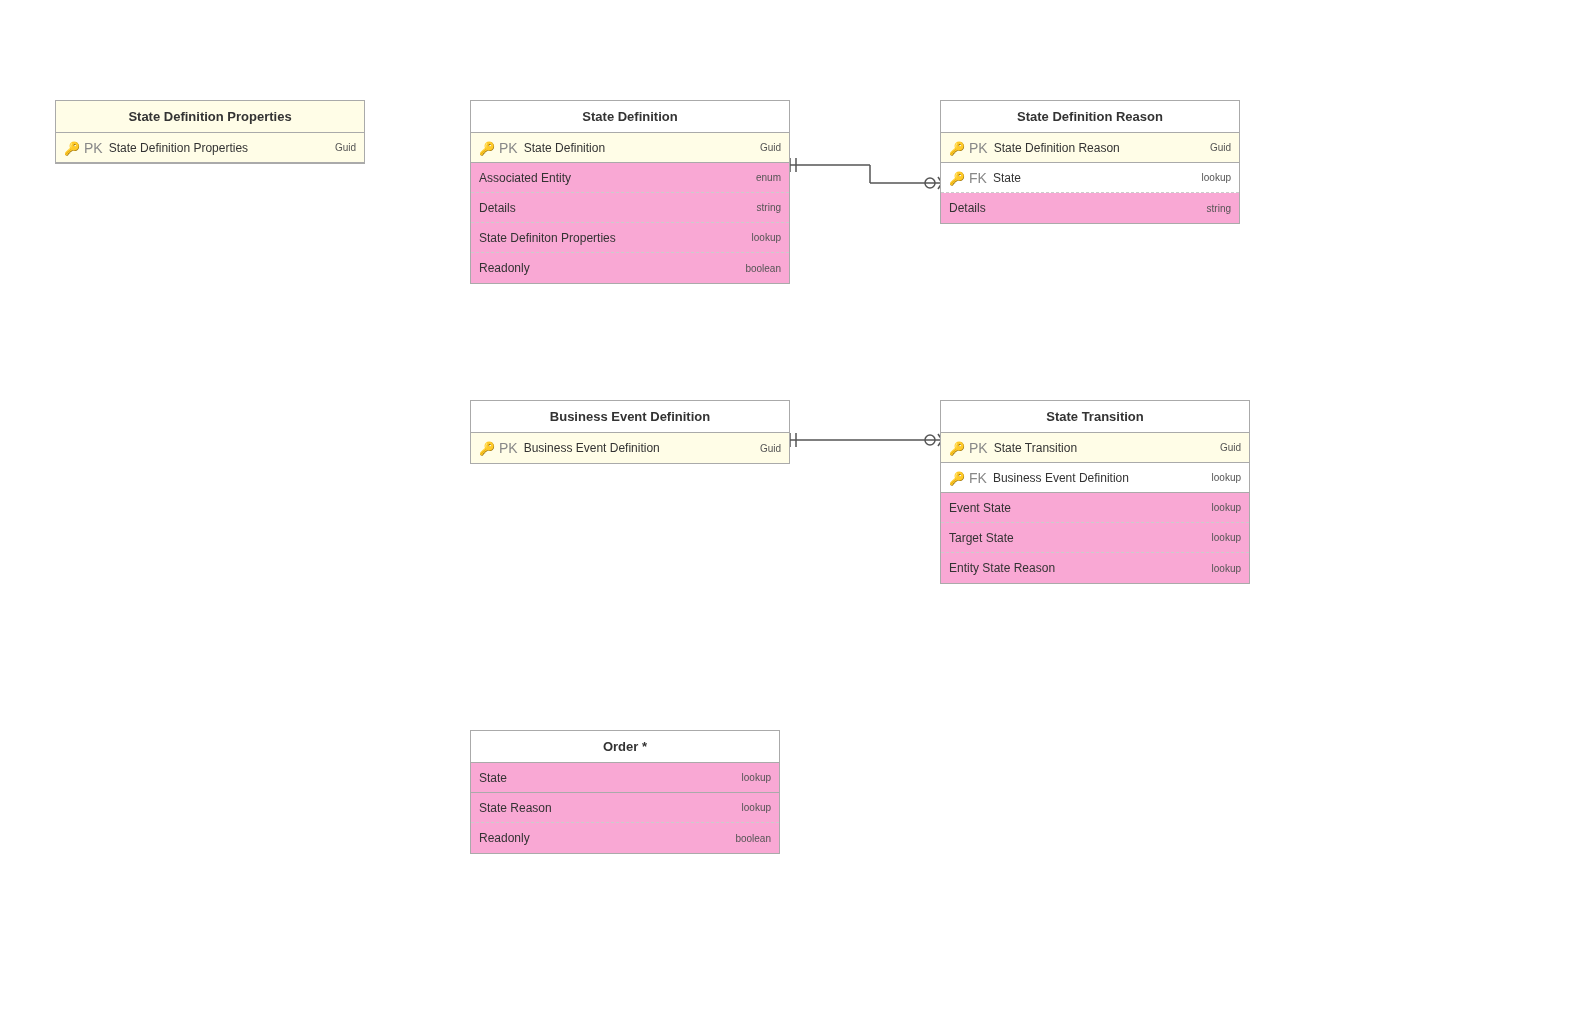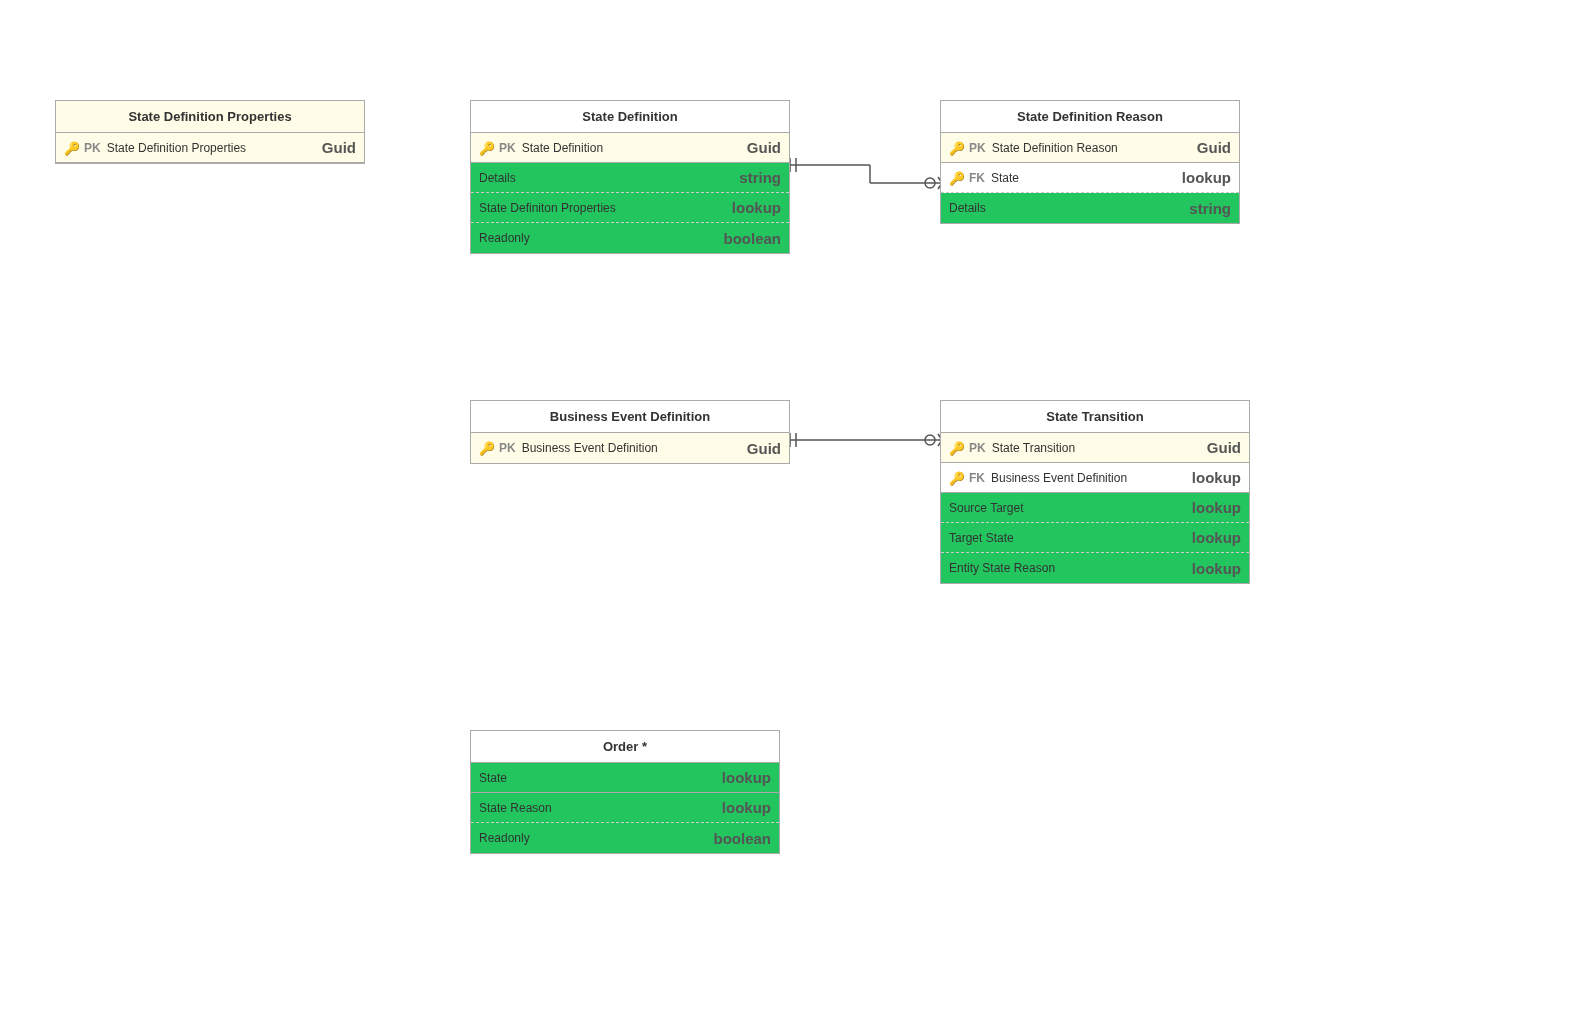--- a/index.html
+++ b/index.html
@@ -14,21 +14,21 @@
       position: relative;
     }
     .canvas {
       position: relative;
       width: 1571px;
       height: 1015px;
     }
     .er-table {
       position: absolute;
       border: 1.5px solid #aaa;
-      background: #22c55e;
+      background: #f9a8d4;
       min-width: 300px;
     }
     .er-table .table-header {
       background: #fff;
       border-bottom: 1.5px solid #aaa;
       text-align: center;
       padding: 8px 10px;
       font-weight: 600;
       font-size: 13px;
     }
@@ -44,27 +44,26 @@
     }
     .er-table .row-left {
       flex: 1;
       display: flex;
       align-items: center;
       gap: 4px;
     }
     .er-table .row-right {
       text-align: right;
       color: #555;
-      font-size: 15px;
+      font-size: 10px;
       min-width: 60px;
-      font-weight: bold;
     }
     .er-table .key-badge {
-      font-size: 12px;
-      font-weight: bold;
+      font-size: 14px;
+      font-weight: normal;
       color: #888;
       margin-right: 2px;
     }
     .er-table .pk-row {
       background: #fffde7;
     }
     .er-table .fk-row {
       background: #fff;
     }
     
@@ -151,20 +150,26 @@
     <div class="table-row pk-row divider-row">
       <div class="row-left">
         <span class="key-icon">🔑</span>
         <span class="key-badge">PK</span>
         <span>State Definition</span>
       </div>
       <div class="row-right">Guid</div>
     </div>
     <div class="table-row">
       <div class="row-left">
+        <span>Associated Entity</span>
+      </div>
+      <div class="row-right">enum</div>
+    </div>
+    <div class="table-row">
+      <div class="row-left">
         <span>Details</span>
       </div>
       <div class="row-right">string</div>
     </div>
     <div class="table-row">
       <div class="row-left">
         <span>State Definiton Properties</span>
       </div>
       <div class="row-right">lookup</div>
     </div>
@@ -233,21 +238,21 @@
     <div class="table-row fk-row divider-row">
       <div class="row-left">
         <span class="key-icon">🔑</span>
         <span class="key-badge">FK</span>
         <span>Business Event Definition</span>
       </div>
       <div class="row-right">lookup</div>
     </div>
     <div class="table-row">
       <div class="row-left">
-        <span>Source Target</span>
+        <span>Event State</span>
       </div>
       <div class="row-right">lookup</div>
     </div>
     <div class="table-row">
       <div class="row-left">
         <span>Target State</span>
       </div>
       <div class="row-right">lookup</div>
     </div>
     <div class="table-row">

